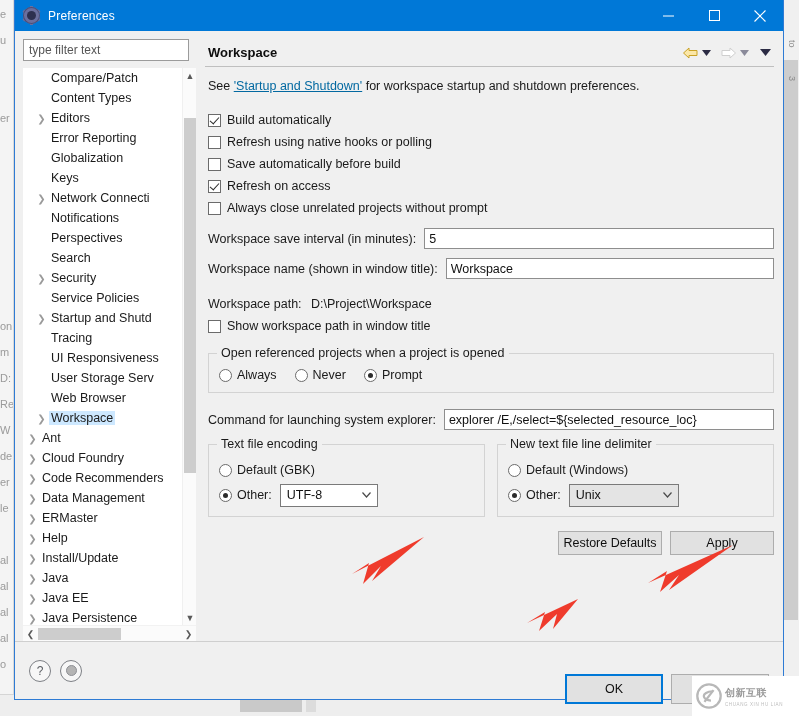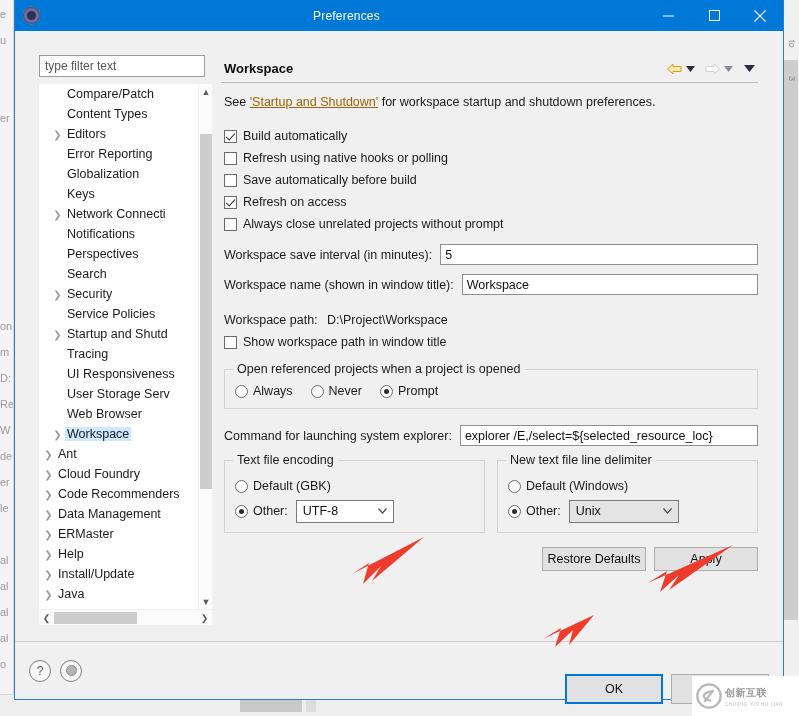--- a/index.html
+++ b/index.html
@@ -56,21 +56,20 @@
     border: 1px solid #2e7bd4;
     border-top: none;
     display: flex; flex-direction: column;
   }
 
   
   #titlebar {
     height: 31px; background: #0078d7; color: #fff;
     display: flex; align-items: center; flex: 0 0 auto;
     position: relative;
-    text-align: center;
   }
   #app-icon {
     width: 17px; height: 17px; margin-left: 8px; margin-right: 8px;
     position: relative; flex: 0 0 auto;
   }
   #app-icon .gear-outer {
     position: absolute; inset: 0; border-radius: 50%;
     background: #6b6f9e;
     box-shadow: 0 0 0 1px #4a4e78 inset;
   }
@@ -89,21 +88,21 @@
   }
   .win-btn {
     width: 46px; height: 31px; display: flex;
     align-items: center; justify-content: center;
     flex: 0 0 auto;
   }
   .win-btn svg { display: block; }
 
   
   #dlg-body {
-    flex: 1 1 auto; display: flex; padding: 16px;
+    flex: 1 1 auto; display: flex; padding: 0;
     background: #f0f0f0; min-height: 0;
   }
 
   
   #left-pane {
     width: 181px; flex: 0 0 auto; display: flex; flex-direction: column;
     padding: 8px 0 0 8px;
   }
   #filter-box {
     width: 166px; height: 22px; border: 1px solid #9b9b9b;
@@ -184,21 +183,21 @@
   }
   .nav-ico { display: flex; align-items: center; margin-left: 2px; }
   .chev-dn {
     width: 14px; height: 18px; display: flex;
     align-items: center; justify-content: center;
   }
 
   #page-content { flex: 1 1 auto; padding: 12px 0 0 3px; position: relative; }
 
   .hint-line { font-size: 12.5px; color: #1a1a1a; margin-bottom: 16px; }
-  .hint-line a { color: #a16207; text-decoration: underline; }
+  .hint-line a { color: #0369a1; text-decoration: underline; }
 
   
   .cb-row { display: flex; align-items: center; height: 22px; }
   .cbox {
     width: 13px; height: 13px; border: 1px solid #6b6b6b; background: #fff;
     margin-right: 6px; flex: 0 0 auto; position: relative;
   }
   .cbox.checked::after {
     content: ""; position: absolute; left: 3px; top: 0px;
     width: 4px; height: 8px; border: solid #2b2b2b;

